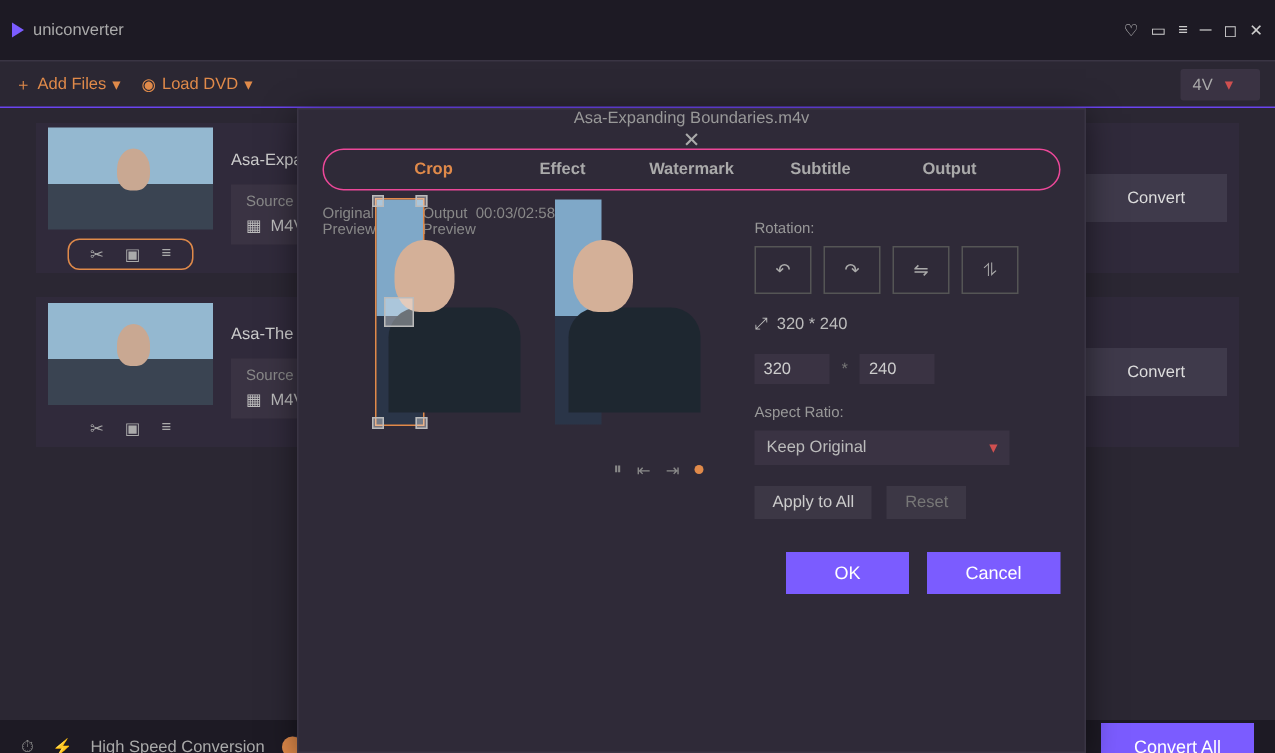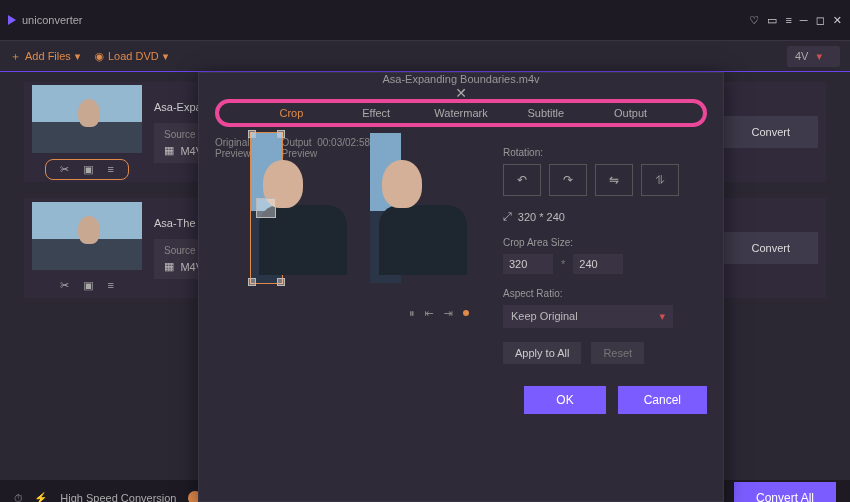--- a/index.html
+++ b/index.html
@@ -37,21 +37,21 @@
 .toggle { width: 28px; height: 14px; background: #3a3343; border-radius: 7px; position: relative; }
 .toggle::after { content: ""; position: absolute; width: 14px; height: 14px; border-radius: 50%; left: 0; top: 0; }
 .toggle.on::after { background: #e08a4a; left: 0; }
 .toggle.off::after { background: #666; right: 0; left: auto; }
 .convertall-btn { background: #7b5cff; color: #fff; padding: 9px 22px; cursor: pointer; font-size: 12px; }
 
 
 .modal { position: absolute; left: 198px; top: 32px; width: 526px; height: 430px; background: #2f2a38; border: 1px solid #3a3544; box-shadow: 0 4px 20px rgba(0,0,0,0.5); display: flex; flex-direction: column; }
 .modal-header { height: 26px; display: flex; align-items: center; padding: 0 10px; color: #999; font-size: 11px; justify-content: space-between; flex-direction: column; }
 .modal-close { color: #aaa; font-size: 14px; cursor: pointer; }
-.modal-tabs { display: flex; padding: 0 30px; height: 28px; align-items: center; border: 4px solid #ec4899; border-radius: 14px; margin: 0 16px 6px 16px; }
+.modal-tabs { display: flex; padding: 0 30px; height: 28px; align-items: center; border: 1px solid #ec4899; border-radius: 14px; margin: 0 16px 6px 16px; font-weight: bold; }
 .modal-tab { flex: 1; text-align: center; color: #aaa; cursor: pointer; font-size: 11px; }
 .modal-tab.active { color: #e08a4a; }
 
 .modal-body { flex: 1; display: flex; padding: 0 16px 8px 16px; gap: 16px; }
 .preview-col { width: 272px; display: flex; flex-direction: row; }
 .preview-label { color: #888; font-size: 10px; margin: 4px 0; display: flex; justify-content: space-between; }
 .preview-frame { width: 200px; height: 150px; margin: 0 auto; position: relative; background: linear-gradient(180deg, #7fa8c8 0%, #7fa8c8 52%, #2a3548 52%, #2a3548 100%); }
 .preview-frame.top { outline: 1px solid #e08a4a; }
 .preview-frame .head { position: absolute; left: 40%; top: 18%; width: 40px; height: 48px; background: #d4b098; border-radius: 48% 48% 42% 42%; }
 .preview-frame .body { position: absolute; left: 28%; top: 48%; width: 88px; height: 70px; background: #1e2730; border-radius: 20px 20px 0 0; }
@@ -219,21 +219,20 @@
             <div class="rot-btn">⥮</div>
           </div>
         </div>
         <div>
           <div style="color:#bbb;display:flex;gap:6px;align-items:center;">
               <span>⤢</span>
               <span>320 * 240</span>
             </div>
         </div>
         <div>
-          <div class="opt-label">Crop Area Size:</div>
           <div class="size-inputs">
             <input class="size-input" value="320" style="">
             <span style="color:#777;">*</span>
             <input class="size-input" value="240" style="">
           </div>
         </div>
         <div>
           <div class="opt-label">Aspect Ratio:</div>
           <div class="dropdown">
               <span>Keep Original</span>

